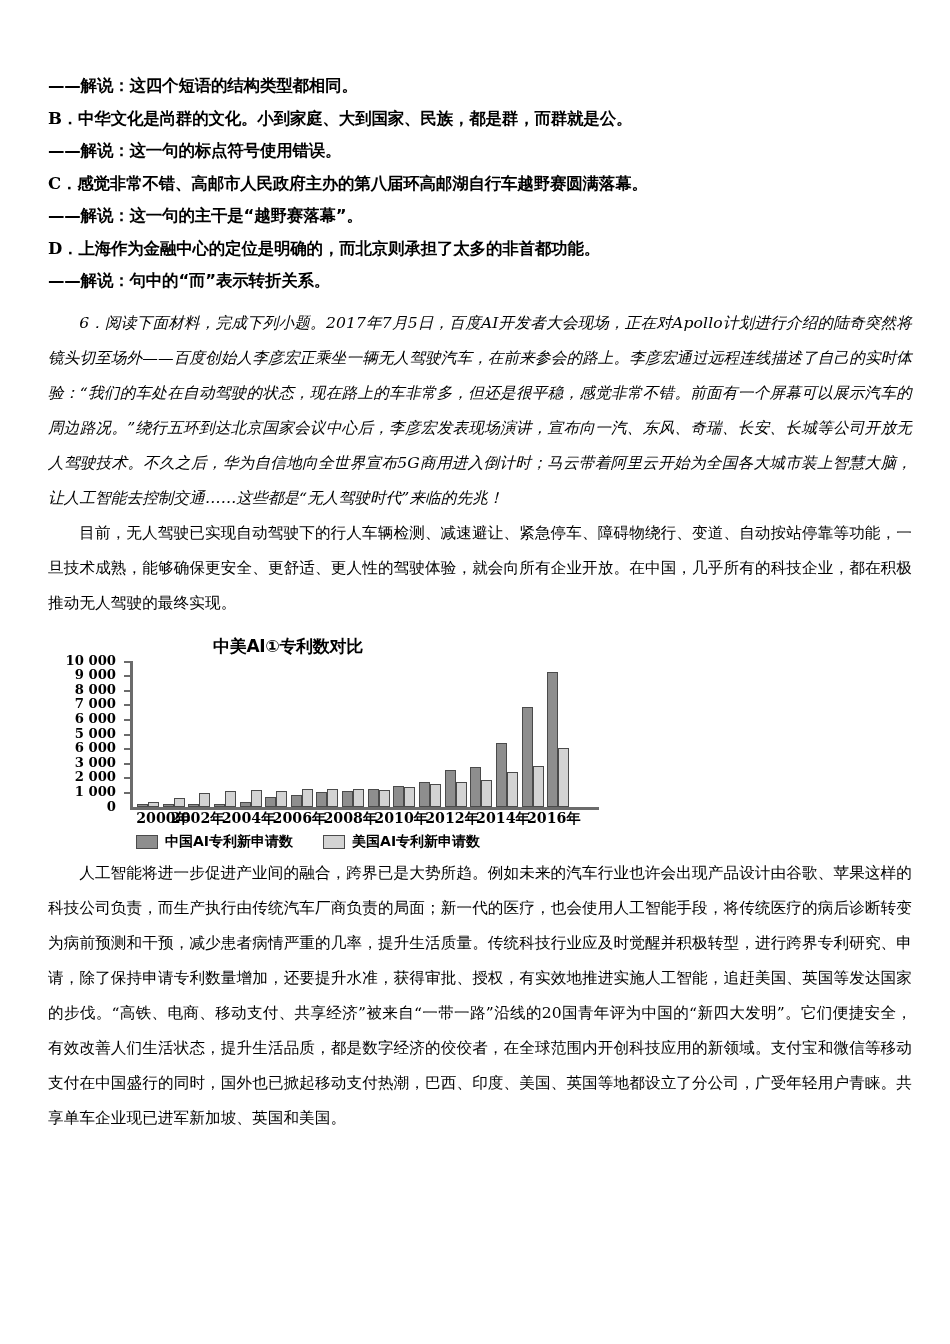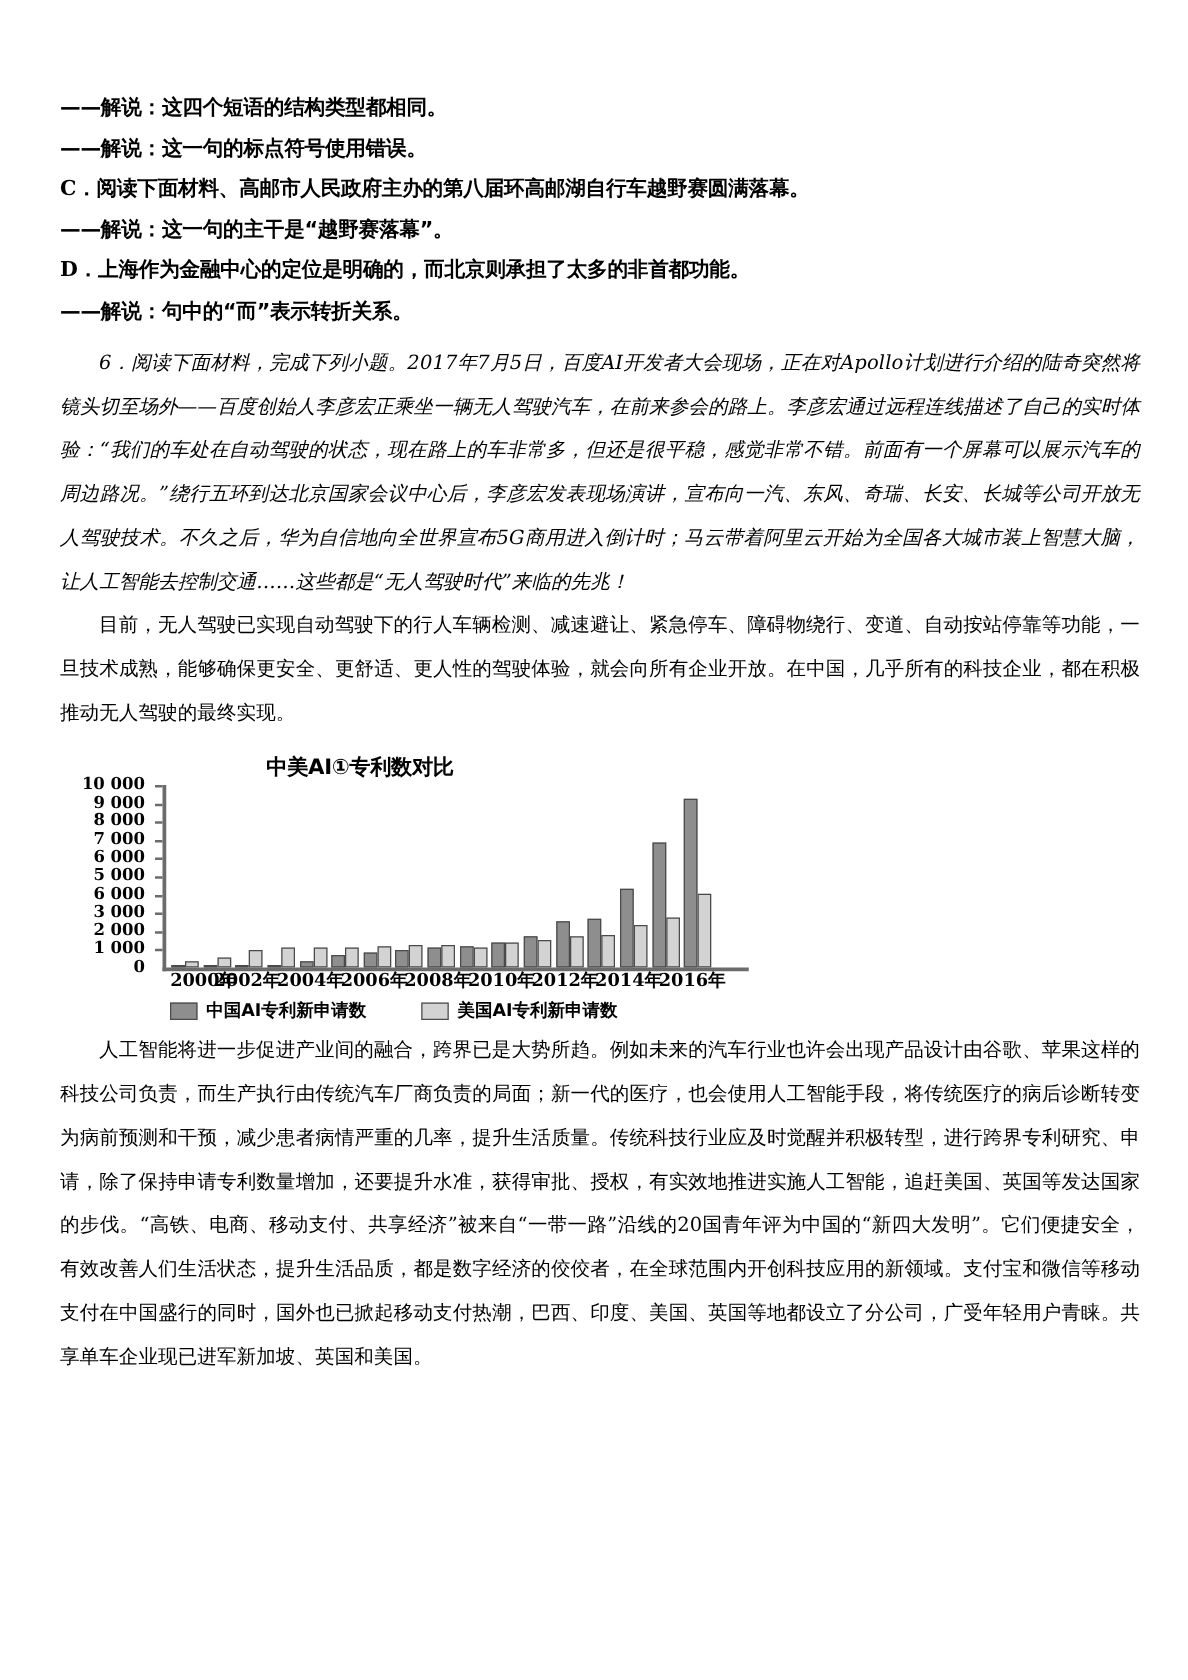--- a/index.html
+++ b/index.html
@@ -154,21 +154,21 @@
     font-weight: 700;
     white-space: nowrap;
     line-height: 1;
   }
   .legend {
     position: absolute;
     left: 78px;
     top: 198px;
     display: flex;
     align-items: center;
-    gap: 44px;
+    gap: 30px;
     font-family: "DejaVu Sans", "Liberation Sans", sans-serif;
     font-size: 14px;
     font-weight: 700;
     white-space: nowrap;
   }
   .legend .entry { display: flex; align-items: center; gap: 7px; }
   .legend .sw {
     width: 20px;
     height: 12px;
     border: 1px solid #4a4a4a;
@@ -177,22 +177,23 @@
   .legend .sw.cn { background: #8e8e8e; }
   .legend .sw.us { background: #d3d3d3; }
 </style>
 </head>
 <body>
 
 <div class="page">
 
   <div>
     <p class="opt-line"><span class="lbl"></span><span>——解说：这四个短语的结构类型都相同。</span></p>
+    <p class="opt-line"><span class="lbl">B．</span><span>中华文化是尚群的文化。小到家庭、大到国家、民族，都是群，而群就是公。</span></p>
     <p class="opt-line"><span class="lbl"></span><span>——解说：这一句的标点符号使用错误。</span></p>
-    <p class="opt-line"><span class="lbl">C．</span><span>阅读下面材料、高邮市人民政府主办的第八届环高邮湖自行车越野赛圆满落幕。</span></p>
+    <p class="opt-line"><span class="lbl">C．</span><span>感觉非常不错、高邮市人民政府主办的第八届环高邮湖自行车越野赛圆满落幕。</span></p>
     <p class="opt-line"><span class="lbl"></span><span>——解说：这一句的主干是“越野赛落幕”。</span></p>
     <p class="opt-line"><span class="lbl">D．</span><span>上海作为金融中心的定位是明确的，而北京则承担了太多的非首都功能。</span></p>
     <p class="opt-line"><span class="lbl"></span><span>——解说：句中的“而”表示转折关系。</span></p>
   </div>
 
   <p class="body-p indent" id="para-q6">6．阅读下面材料，完成下列小题。2017年7月5日，百度AI开发者大会现场，正在对Apollo计划进行介绍的陆奇突然将镜头切至场外——百度创始人李彦宏正乘坐一辆无人驾驶汽车，在前来参会的路上。李彦宏通过远程连线描述了自己的实时体验：“我们的车处在自动驾驶的状态，现在路上的车非常多，但还是很平稳，感觉非常不错。前面有一个屏幕可以展示汽车的周边路况。”绕行五环到达北京国家会议中心后，李彦宏发表现场演讲，宣布向一汽、东风、奇瑞、长安、长城等公司开放无人驾驶技术。不久之后，华为自信地向全世界宣布5G商用进入倒计时；马云带着阿里云开始为全国各大城市装上智慧大脑，让人工智能去控制交通……这些都是“无人驾驶时代”来临的先兆！</p>
 
   <p class="body-p indent last-line-left" id="para-status">目前，无人驾驶已实现自动驾驶下的行人车辆检测、减速避让、紧急停车、障碍物绕行、变道、自动按站停靠等功能，一旦技术成熟，能够确保更安全、更舒适、更人性的驾驶体验，就会向所有企业开放。在中国，几乎所有的科技企业，都在积极推动无人驾驶的最终实现。</p>
 
   <div class="chart-wrap">

